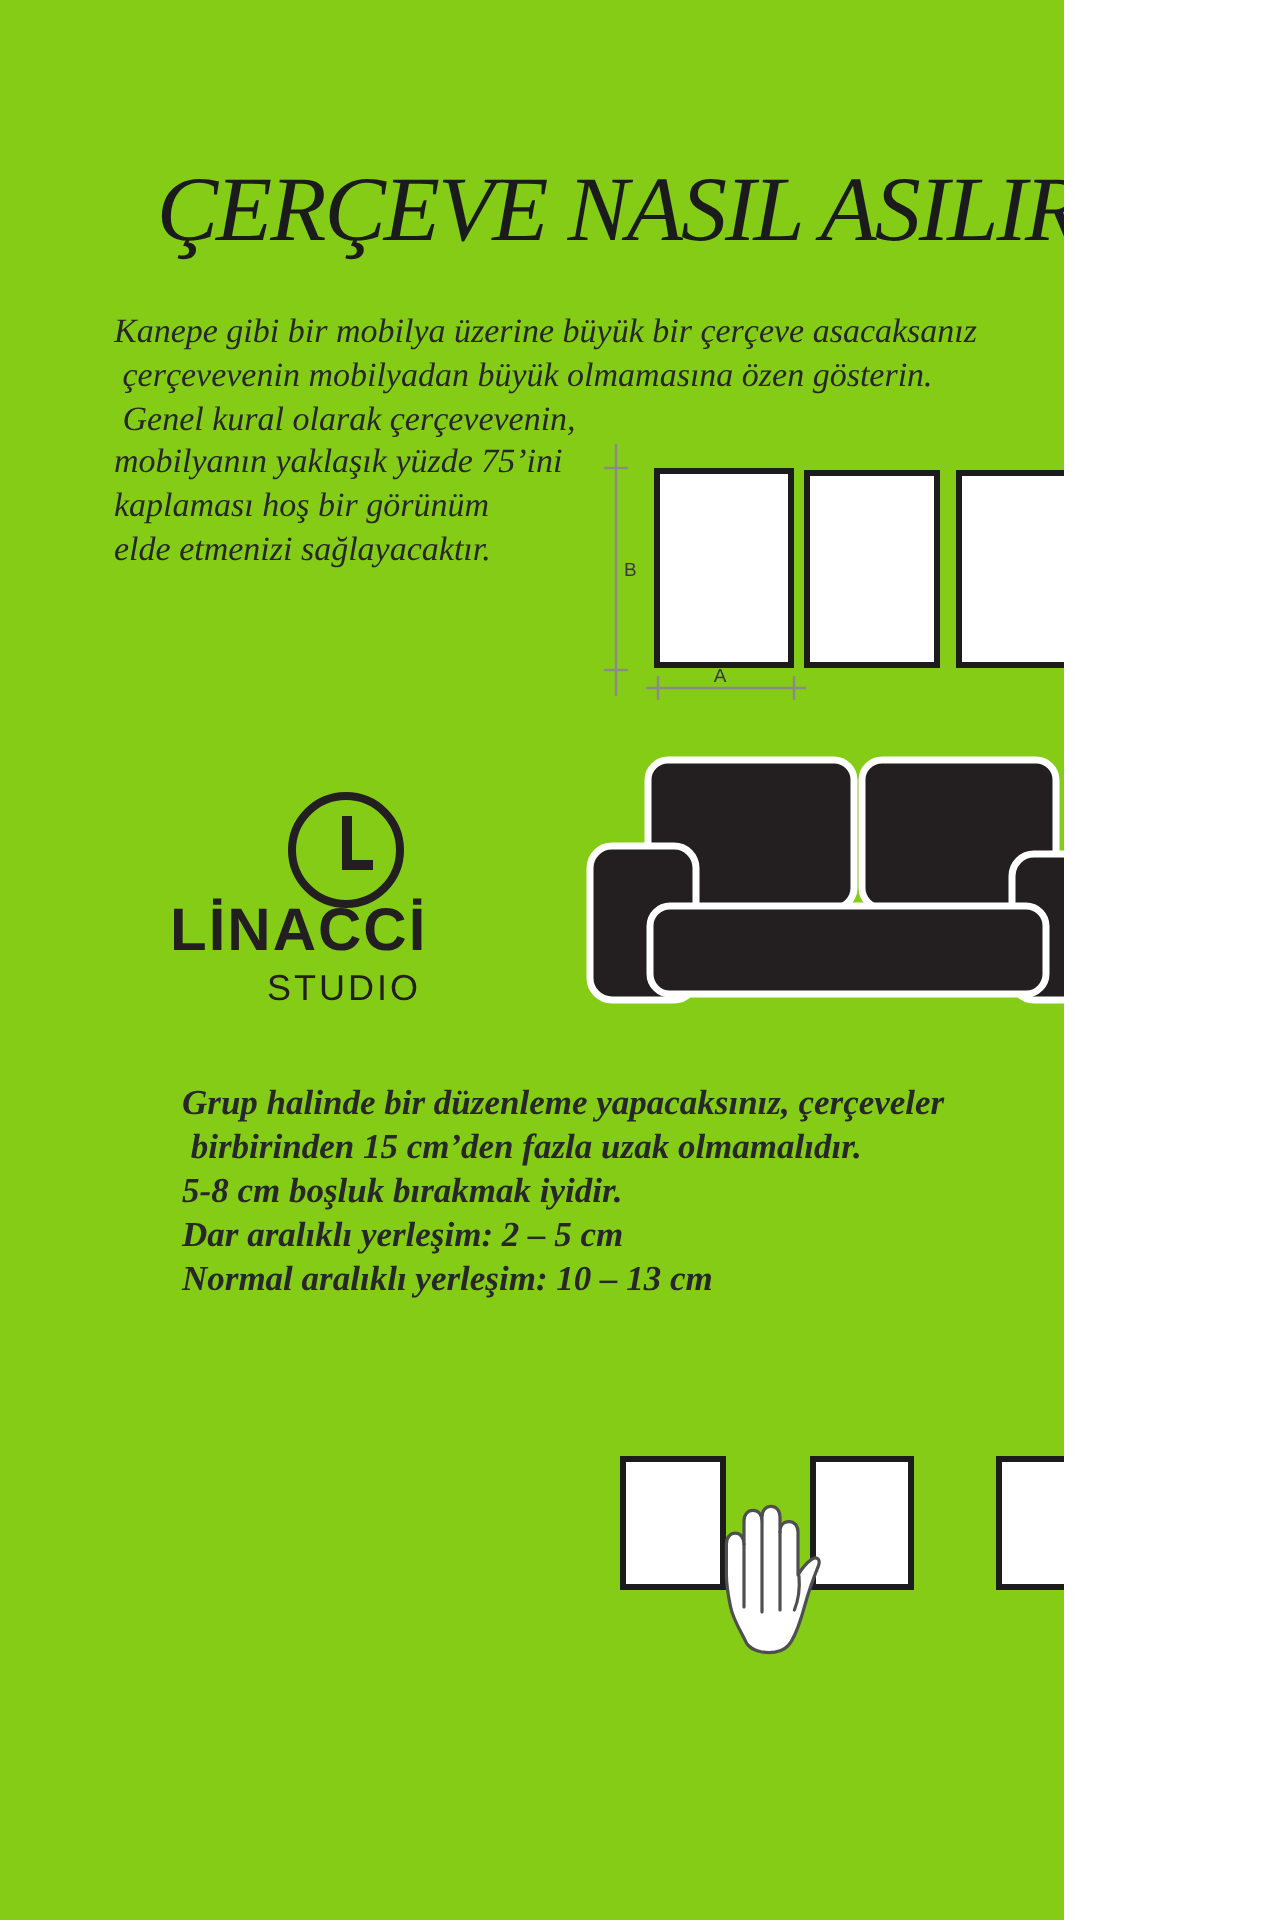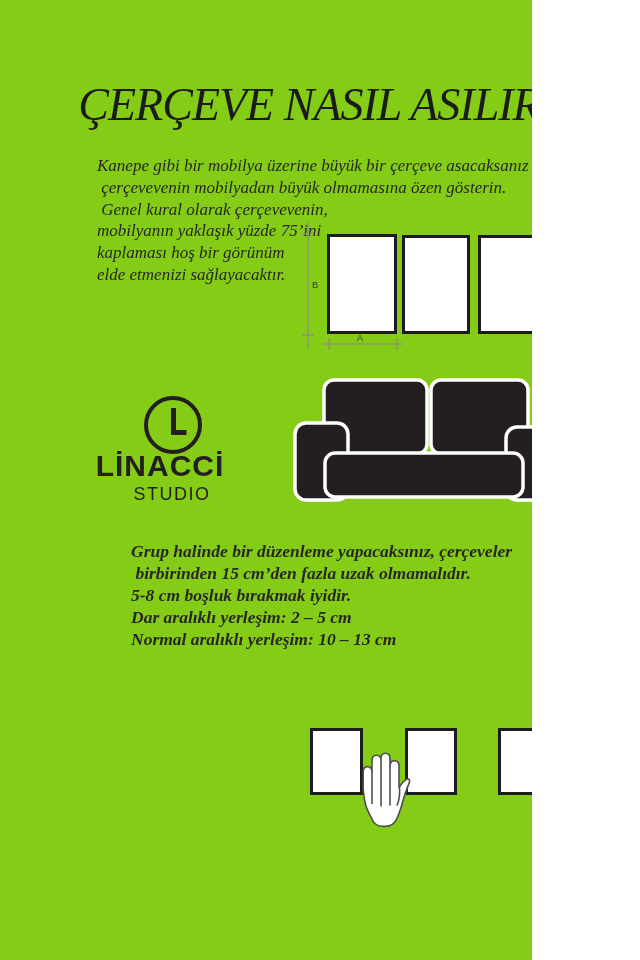--- a/index.html
+++ b/index.html
@@ -5,27 +5,27 @@
   html,body { margin:0; padding:0; background:#ffffff; }
   .page {
     position:relative; width:532px; height:960px; background:#84cc16;
     overflow:hidden; font-family:"Liberation Serif", serif; color:#262626;
   }
   .title {
     position:absolute; top:78px; left:0; width:640px; text-align:center;
     font-style:italic; font-weight:500; font-size:46px; letter-spacing:-1px;
     color:#1b1b1b; white-space:nowrap;
   }
-  .para { position:absolute; white-space:pre-wrap; font-style:italic; color:#272727;margin-left:40px; }
+  .para { position:absolute; white-space:pre-wrap; font-style:italic; color:#272727; }
   .intro  { left:57px;  top:155px; font-size:17px;   line-height:21.8px; }
   .rules  { left:91px;  top:540px; font-size:17.5px; line-height:22px; font-weight:600; }
   .tip    { left:105px; top:852px; font-size:13.5px; line-height:21px; font-weight:700; }
   .abs { position:absolute; }
   .logo-name {
-    position:absolute; left:75px; top:449px; width:170px; text-align:center;
+    position:absolute; left:85px; top:449px; width:170px; 
     font-family:"Liberation Sans", sans-serif; font-weight:700; font-size:30px;
     letter-spacing:1px; color:#231f20; white-space:nowrap;
   }
   .logo-sub {
     position:absolute; left:87px; top:484px; width:170px; text-align:center;
     font-family:"Liberation Sans", sans-serif; font-weight:400; font-size:18px;
     letter-spacing:1.5px; color:#231f20; white-space:nowrap;
   }
   svg { display:block; }
   .dim-text { font-family:"Liberation Sans", sans-serif; fill:#3a3a3a; }

